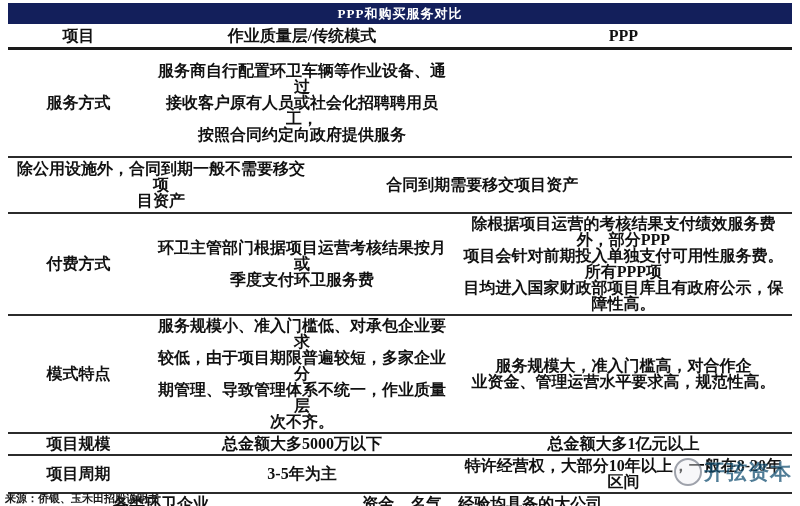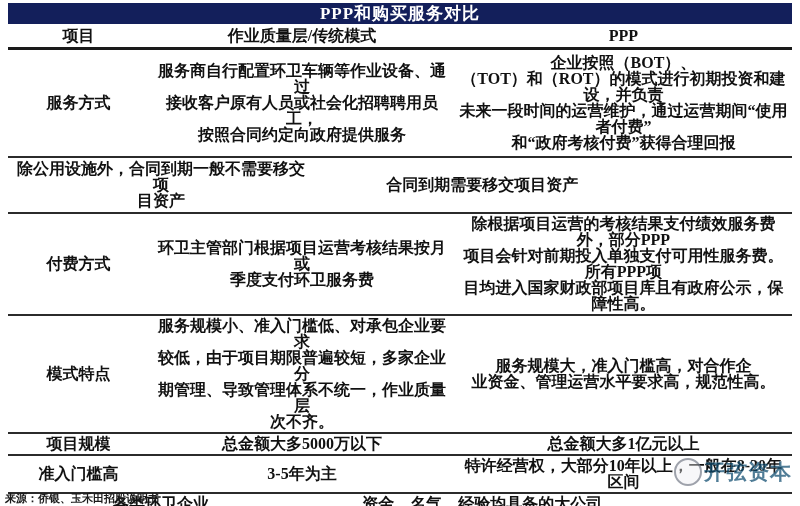--- a/index.html
+++ b/index.html
@@ -9,21 +9,21 @@
     background:#ffffff;
     font-family:"Liberation Serif","DejaVu Serif",serif;
     color:#111111;
     overflow:hidden;
   }
   .tablewrap{position:absolute;left:8px;top:3px;width:784px;}
   .titlebar{
     height:21px;line-height:21px;
     text-align:center;
     color:#ffffff;
-    font-size:17px;font-weight:bold;
+    font-size:13px;font-weight:bold;
     letter-spacing:1px;
   }
   .hrow{
     display:flex;align-items:center;
     height:23px;
     border-bottom:3px solid #1a1a1a;
     font-weight:bold;font-size:12.5px;
   }
   .c1{width:18%;}
   .c2{width:39%;}
@@ -92,24 +92,20 @@
       <div class="cell c2">作业质量层/传统模式</div>
       <div class="cell c3">PPP</div>
     </div>
 
     <div>
         <div class="row r1">
           <div class="cell c1 label">服务方式</div>
           <div class="cell c2">服务商自行配置环卫车辆等作业设备、通过
 接收客户原有人员或社会化招聘聘用员工，
 按照合同约定向政府提供服务</div>
-          <div class="cell c3">企业按照（BOT）、
-（TOT）和（ROT）的模式进行初期投资和建设，并负责
-未来一段时间的运营维护，通过运营期间“使用者付费”
-和“政府考核付费”获得合理回报</div>
         </div>
         <div class="row r2">
           <div class="cell c2">除公用设施外，合同到期一般不需要移交项
 目资产</div>
           <div class="cell c3">合同到期需要移交项目资产</div>
         </div>
         <div class="row r3">
           <div class="cell c1 label">付费方式</div>
           <div class="cell c2">环卫主管部门根据项目运营考核结果按月或
 季度支付环卫服务费</div>
@@ -125,21 +121,21 @@
 次不齐。</div>
           <div class="cell c3">服务规模大，准入门槛高，对合作企
 业资金、管理运营水平要求高，规范性高。</div>
         </div>
         <div class="row r5">
           <div class="cell c1 label">项目规模</div>
           <div class="cell c2">总金额大多5000万以下</div>
           <div class="cell c3">总金额大多1亿元以上</div>
         </div>
         <div class="row r6">
-          <div class="cell c1 label">准入门槛高</div>
+          <div class="cell c1 label">项目周期</div>
           <div class="cell c2">3-5年为主</div>
           <div class="cell c3">特许经营权，大部分10年以上，一般在8-20年区间</div>
         </div>
         <div class="row r7">
           <div class="cell c2">各类环卫企业</div>
           <div class="cell c3">资金、名气、经验均具备的大公司</div>
         </div>
       </div>
 
   </div>

